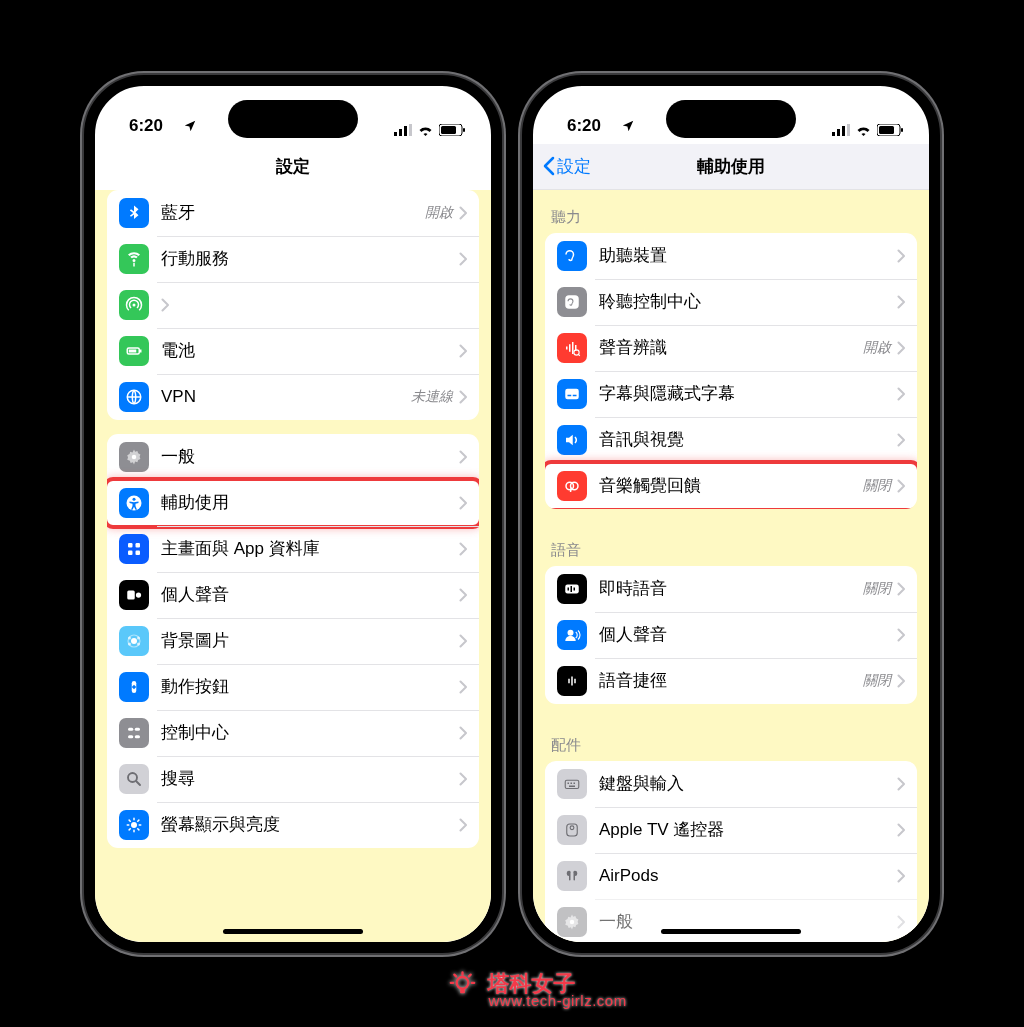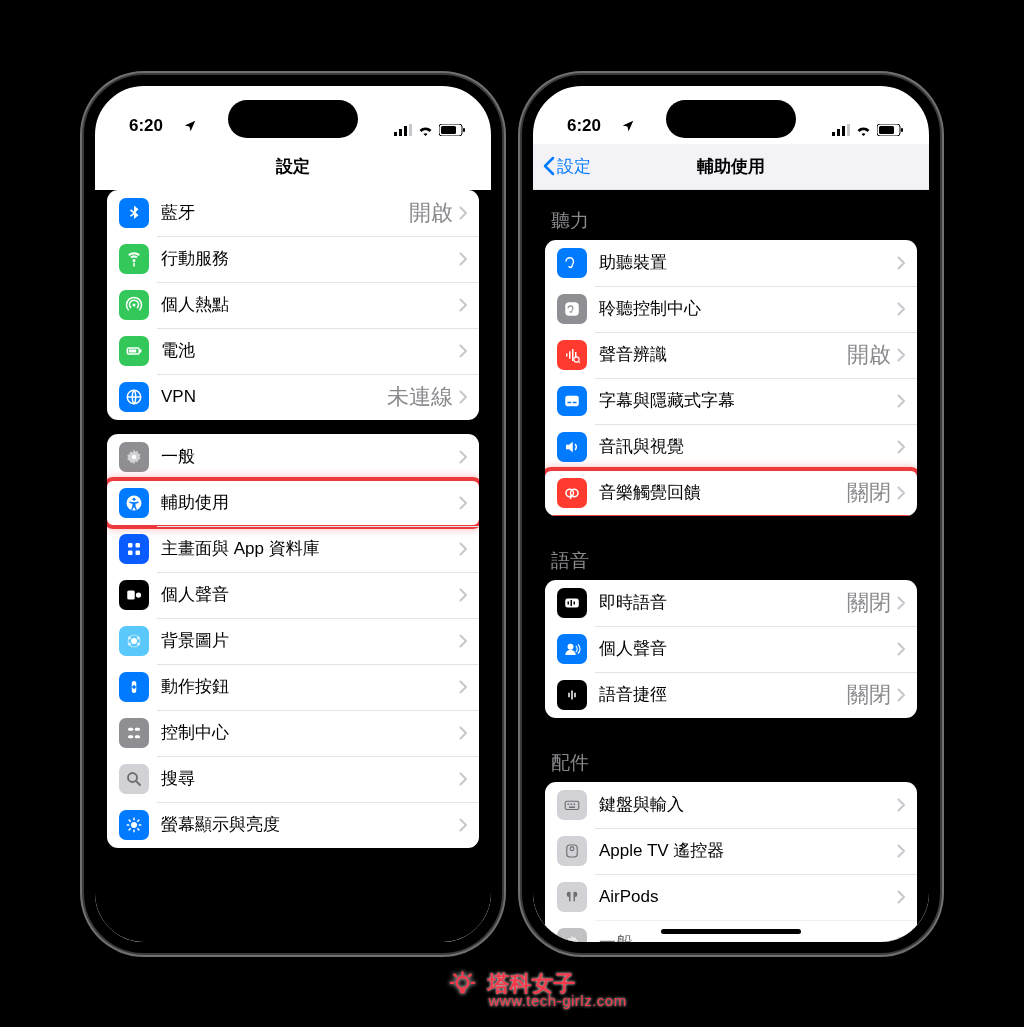--- a/index.html
+++ b/index.html
@@ -97,26 +97,26 @@
     font-size: 17px;
   }
   .nav-back svg{ margin-right:2px;}
 
   
   .scroll {
     position: absolute;
     top: 104px;
     bottom: 0;
     left: 0; right: 0;
-    background: #000000;
+    background: #fef9c3;
     overflow: hidden;
   }
 
   .section-header{
-    font-size:19px;
+    font-size:15px;
     color:#8a8a8e;
     padding:18px 30px 6px 18px;
   }
 
   .group {
     margin: 14px 12px;
     background: #fff;
     border-radius: 11px;
     overflow: hidden;
   }
@@ -138,21 +138,21 @@
   .icon {
     width: 30px; height: 30px;
     border-radius: 7px;
     display:flex;align-items:center;justify-content:center;
     margin-right: 12px;
     flex-shrink:0;
     color:#fff;
     font-size:16px;
   }
   .label { font-size: 17px; flex:1; color:#000; }
-  .value { font-size: 22px; color:#8a8a8e; margin-right:6px;}
+  .value { font-size: 14px; color:#8a8a8e; margin-right:6px;font-style:italic;}
   .chev  { color:#c7c7cc; }
 
   .highlight{
     position:relative;
   }
   .highlight::after{
     content:"";
     position:absolute;
     left:-4px;right:-4px;top:-3px;bottom:-3px;
     border:4px solid #ee3a3c;
@@ -259,21 +259,20 @@
             <path fill="none" stroke="#c7c7cc" stroke-width="2" stroke-linecap="round" stroke-linejoin="round" d="M1.5 1.5 7 7l-5.5 5.5"></path>
           </svg>
         </div>
         <div class="row">
           <div class="icon bg-green">
             <svg width="18" height="18" viewBox="0 0 24 24">
               <path fill="none" stroke="#fff" stroke-width="2" d="M8 16a6 6 0 118 0M5 19a10 10 0 1114 0"></path>
               <circle cx="12" cy="12" r="2" fill="#fff"></circle>
             </svg>
           </div>
-          <div class="label">個人熱點</div>
           <svg class="chev" width="8" height="14" viewBox="0 0 8 14">
             <path fill="none" stroke="#c7c7cc" stroke-width="2" stroke-linecap="round" stroke-linejoin="round" d="M1.5 1.5 7 7l-5.5 5.5"></path>
           </svg>
         </div>
         <div class="row">
           <div class="icon bg-green">
             <svg width="18" height="18" viewBox="0 0 24 24">
               <rect x="3" y="8" width="16" height="8" rx="2" fill="none" stroke="#fff" stroke-width="2"></rect>
               <rect x="20" y="10" width="2" height="4" fill="#fff"></rect>
               <rect x="5" y="10" width="10" height="4" fill="#fff"></rect>

